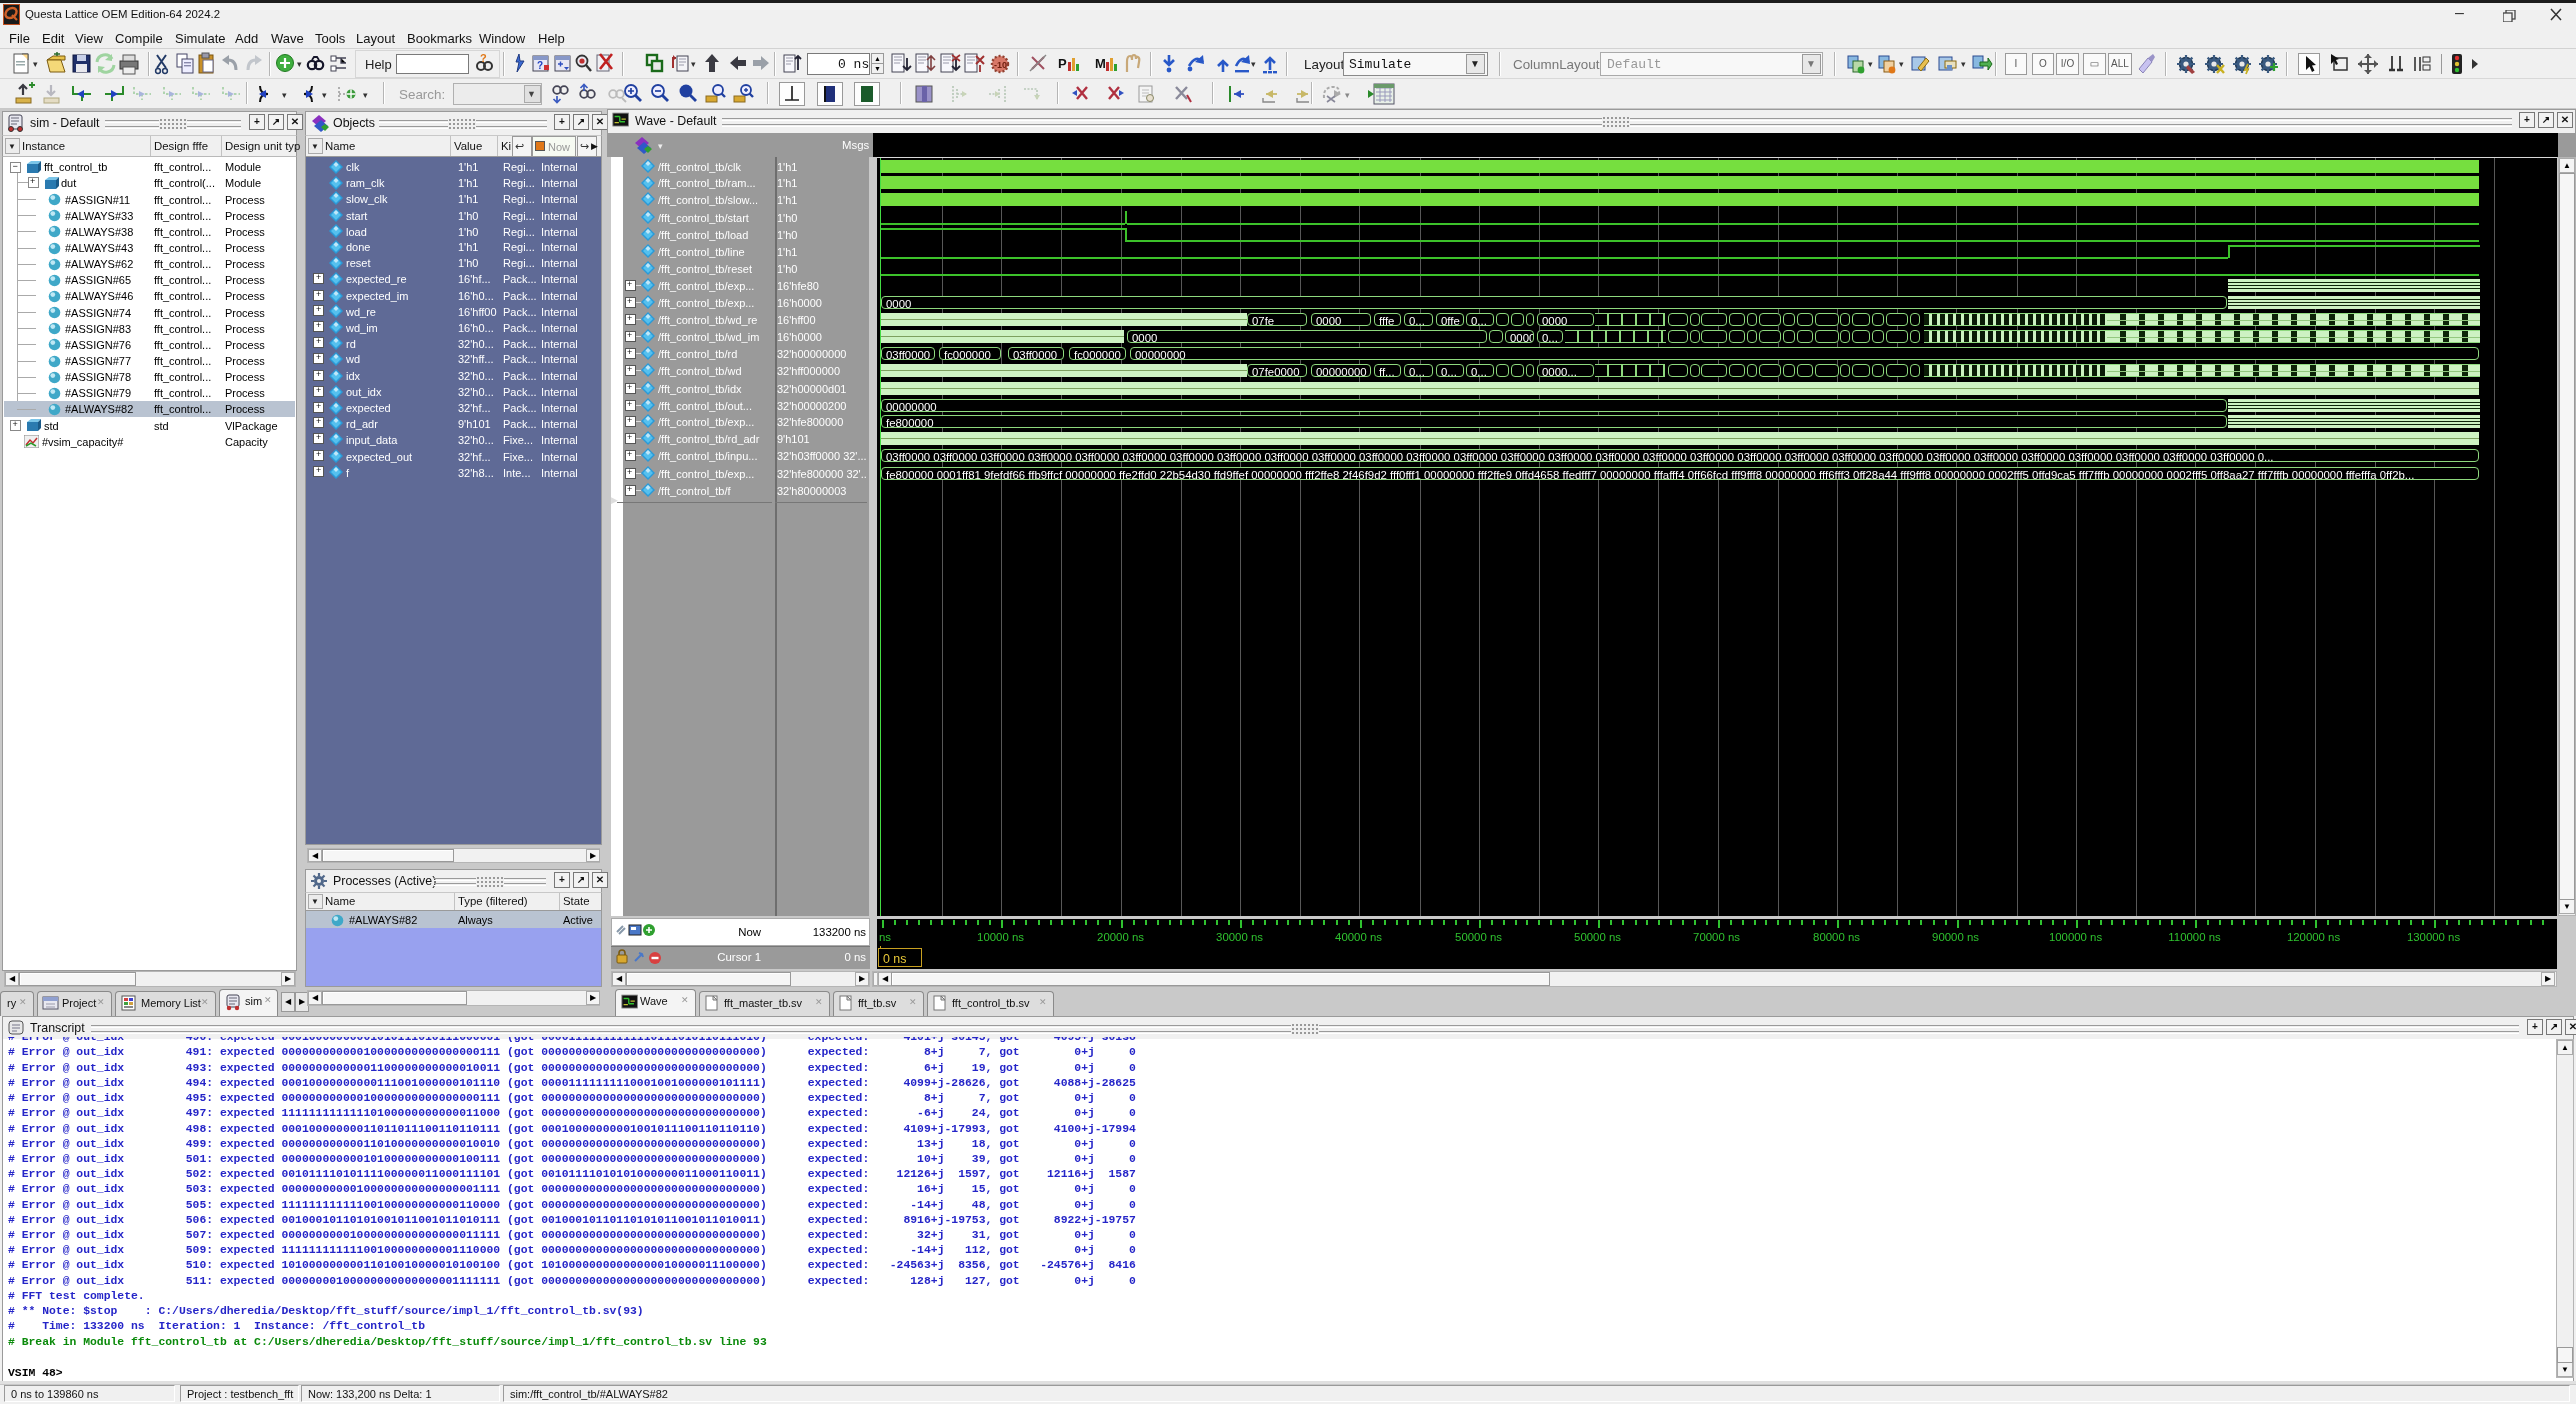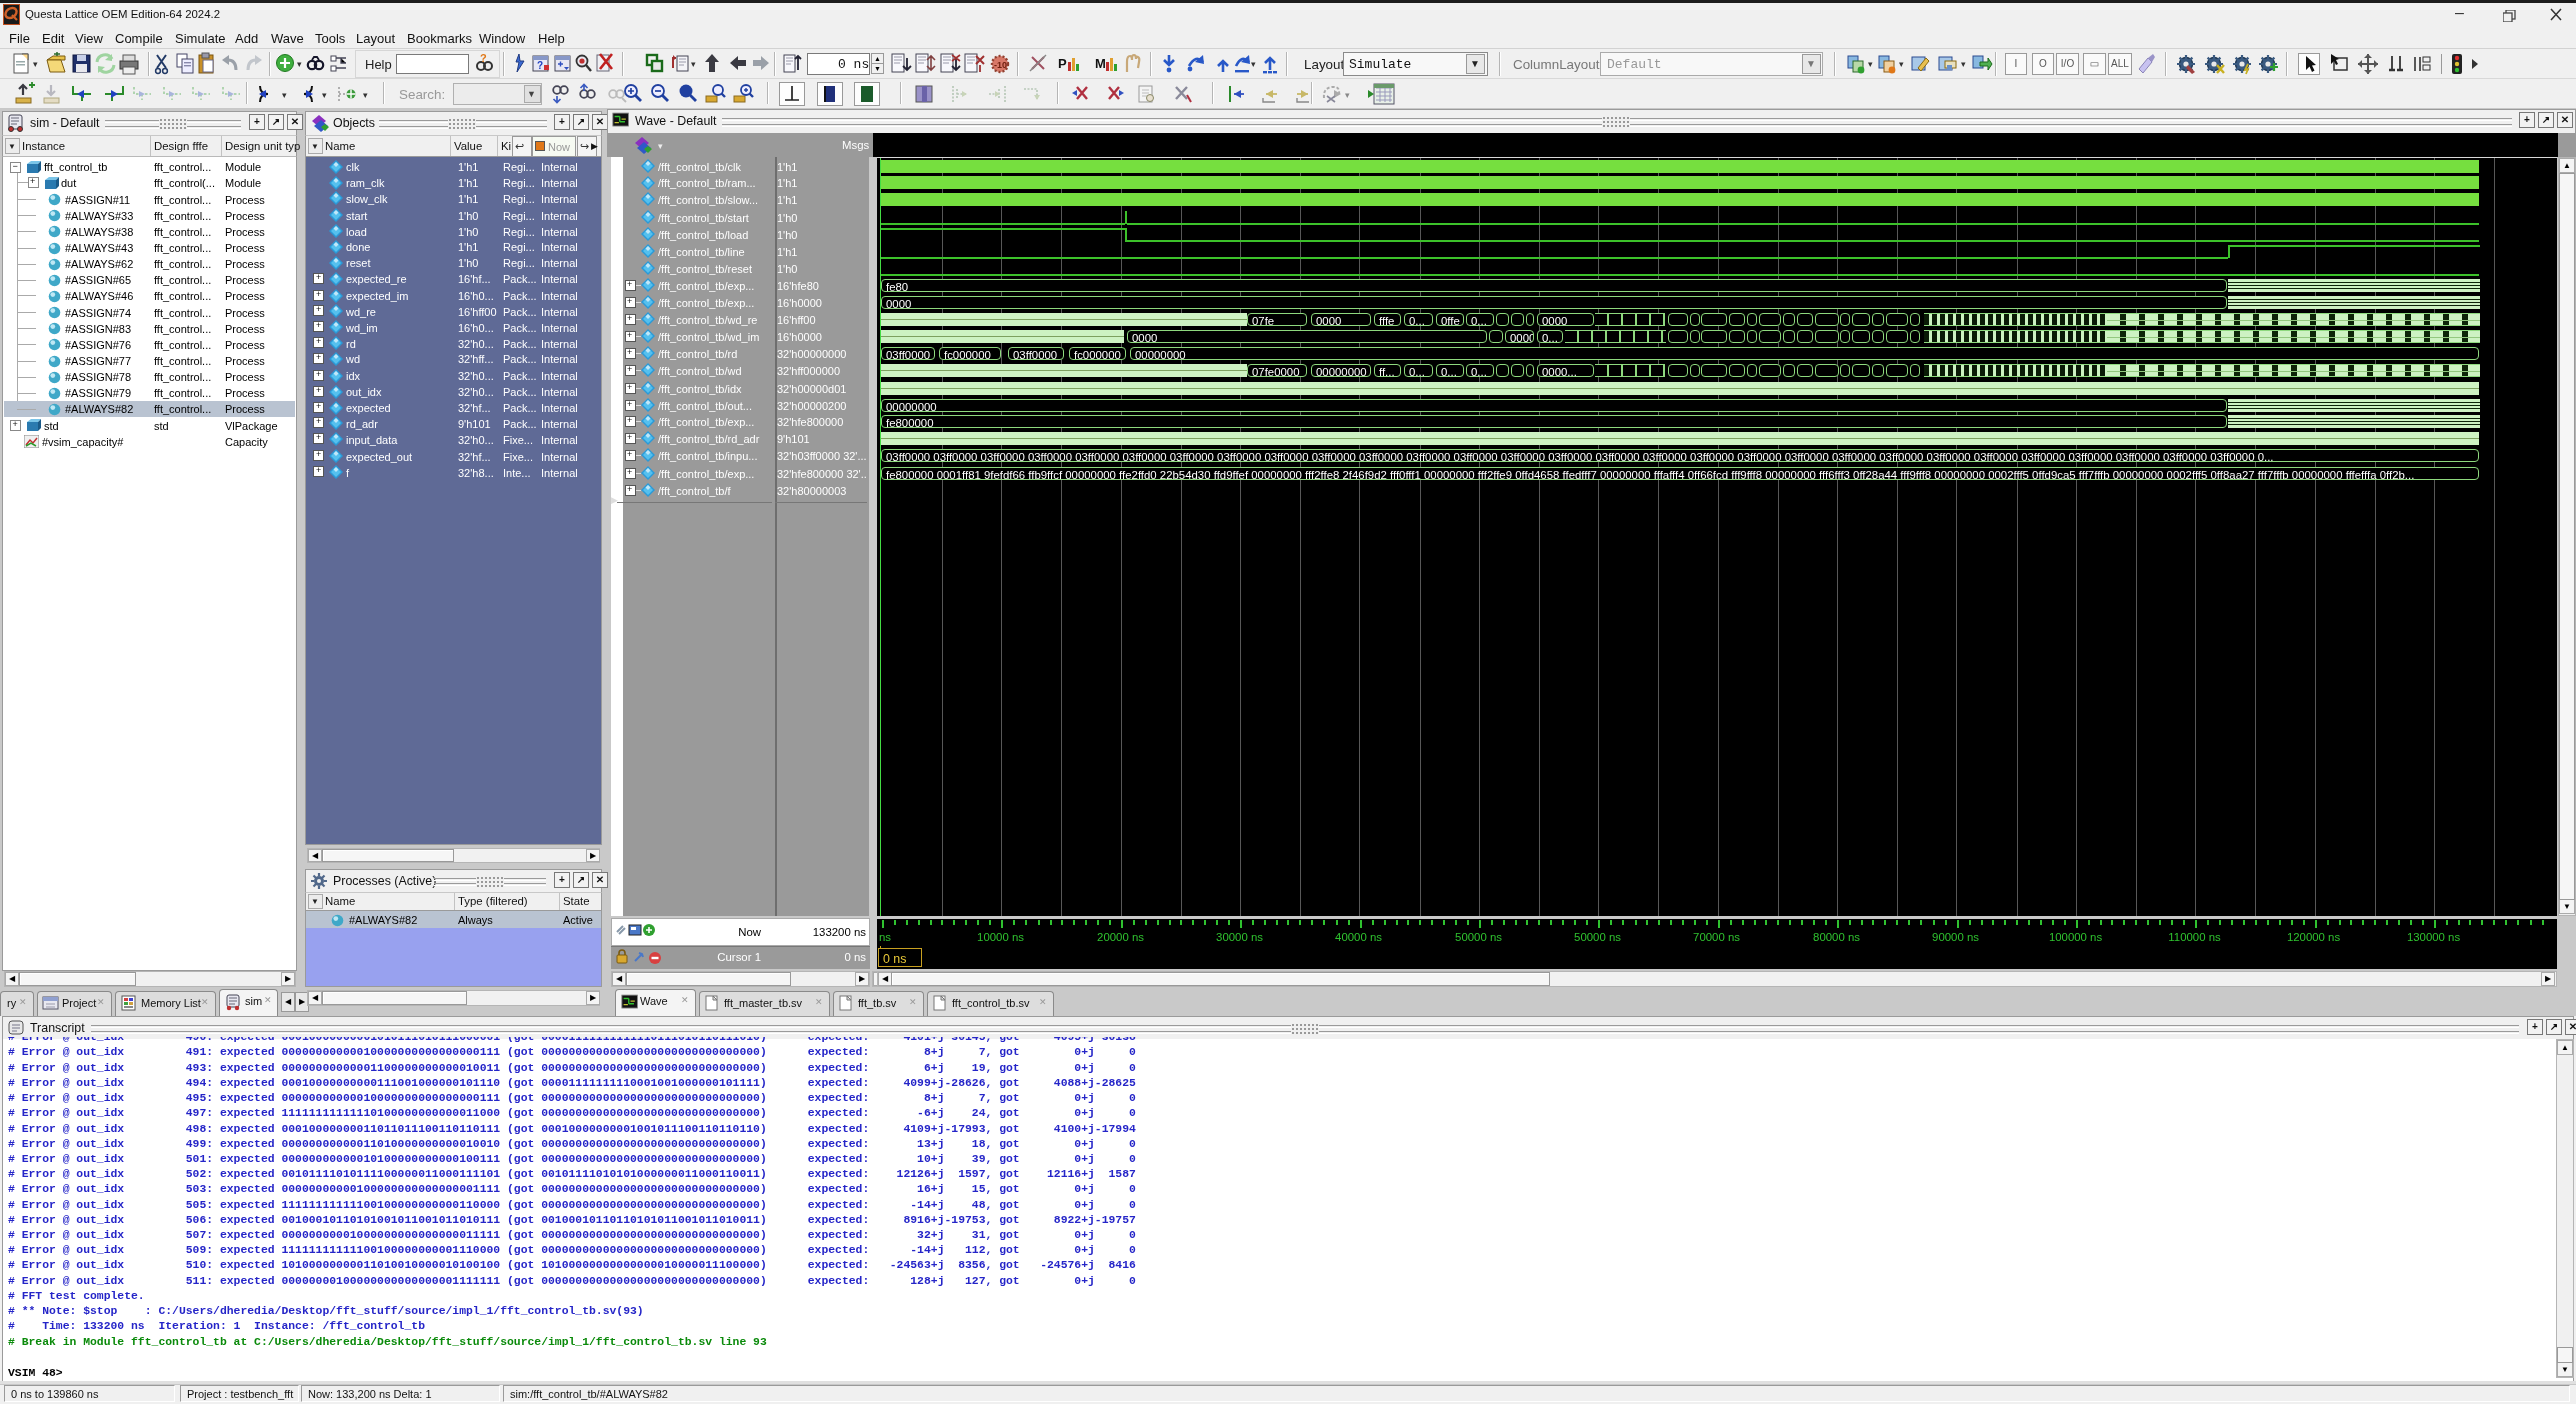--- a/index.html
+++ b/index.html
@@ -1071,21 +1071,20 @@
 <div style="left:881px;top:223px;width:244px;height:1.5px;background:#3cc12a;"></div>
 <div style="left:1125px;top:211px;width:2px;height:13px;background:#3cc12a;"></div>
 <div style="left:1127px;top:223px;width:1352px;height:1.5px;background:#3cc12a;"></div>
 <div style="left:881px;top:228px;width:244px;height:1.5px;background:#3cc12a;"></div>
 <div style="left:1125px;top:228px;width:1.5px;height:13px;background:#3cc12a;"></div>
 <div style="left:1125px;top:240px;width:1354px;height:1.5px;background:#3cc12a;"></div>
 <div style="left:881px;top:257px;width:1347px;height:1.5px;background:#3cc12a;"></div>
 <div style="left:2228px;top:245px;width:1.5px;height:13px;background:#3cc12a;"></div>
 <div style="left:2228px;top:245px;width:252px;height:1.5px;background:#3cc12a;"></div>
 <div style="left:881px;top:274px;width:1598px;height:1.5px;background:#3cc12a;"></div>
-<div style="left:881px;top:279px;width:1346px;height:13px;border:1px solid #8ed97e;border-radius:4px;background:#000;overflow:hidden;padding-left:4px;line-height:11px;white-space:nowrap;"><span style="color:#fff;font:11.4px &quot;Liberation Sans&quot;,sans-serif;">fe80</span></div>
 <div style="left:2228px;top:279px;width:252px;height:13px;background:linear-gradient(to bottom,#cdf2c2 0 3px,#0d2408 3px 4px,#cdf2c2 4px 6px,#0d2408 6px 7px,#cdf2c2 7px 9px,#0d2408 9px 10px,#cdf2c2 10px 13px);"></div>
 <div style="left:881px;top:296px;width:1346px;height:13px;border:1px solid #8ed97e;border-radius:4px;background:#000;overflow:hidden;padding-left:4px;line-height:11px;white-space:nowrap;"><span style="color:#fff;font:11.4px &quot;Liberation Sans&quot;,sans-serif;">0000</span></div>
 <div style="left:2228px;top:296px;width:252px;height:13px;background:linear-gradient(to bottom,#cdf2c2 0 3px,#0d2408 3px 4px,#cdf2c2 4px 6px,#0d2408 6px 7px,#cdf2c2 7px 9px,#0d2408 9px 10px,#cdf2c2 10px 13px);"></div>
 <div style="left:881px;top:313px;width:366px;height:13px;background:linear-gradient(to bottom,#cdf2c2 0 6px,#7da05f 6px 7px,#cdf2c2 7px 13px);"></div>
 <div style="left:1247px;top:313px;width:60px;height:13px;border:1px solid #8ed97e;border-radius:4px;background:#000;overflow:hidden;padding-left:4px;line-height:11px;white-space:nowrap;"><span style="color:#fff;font:11.4px &quot;Liberation Sans&quot;,sans-serif;">07fe</span></div>
 <div style="left:1311px;top:313px;width:60px;height:13px;border:1px solid #8ed97e;border-radius:4px;background:#000;overflow:hidden;padding-left:4px;line-height:11px;white-space:nowrap;"><span style="color:#fff;font:11.4px &quot;Liberation Sans&quot;,sans-serif;">0000</span></div>
 <div style="left:1374px;top:313px;width:27px;height:13px;border:1px solid #8ed97e;border-radius:4px;background:#000;overflow:hidden;padding-left:4px;line-height:11px;white-space:nowrap;"><span style="color:#fff;font:11.4px &quot;Liberation Sans&quot;,sans-serif;">fffe</span></div>
 <div style="left:1404px;top:313px;width:29px;height:13px;border:1px solid #8ed97e;border-radius:4px;background:#000;overflow:hidden;padding-left:4px;line-height:11px;white-space:nowrap;"><span style="color:#fff;font:11.4px &quot;Liberation Sans&quot;,sans-serif;">0...</span></div>
 <div style="left:1436px;top:313px;width:28px;height:13px;border:1px solid #8ed97e;border-radius:4px;background:#000;overflow:hidden;padding-left:4px;line-height:11px;white-space:nowrap;"><span style="color:#fff;font:11.4px &quot;Liberation Sans&quot;,sans-serif;">0ffe</span></div>
 <div style="left:1466px;top:313px;width:28px;height:13px;border:1px solid #8ed97e;border-radius:4px;background:#000;overflow:hidden;padding-left:4px;line-height:11px;white-space:nowrap;"><span style="color:#fff;font:11.4px &quot;Liberation Sans&quot;,sans-serif;">0...</span></div>

